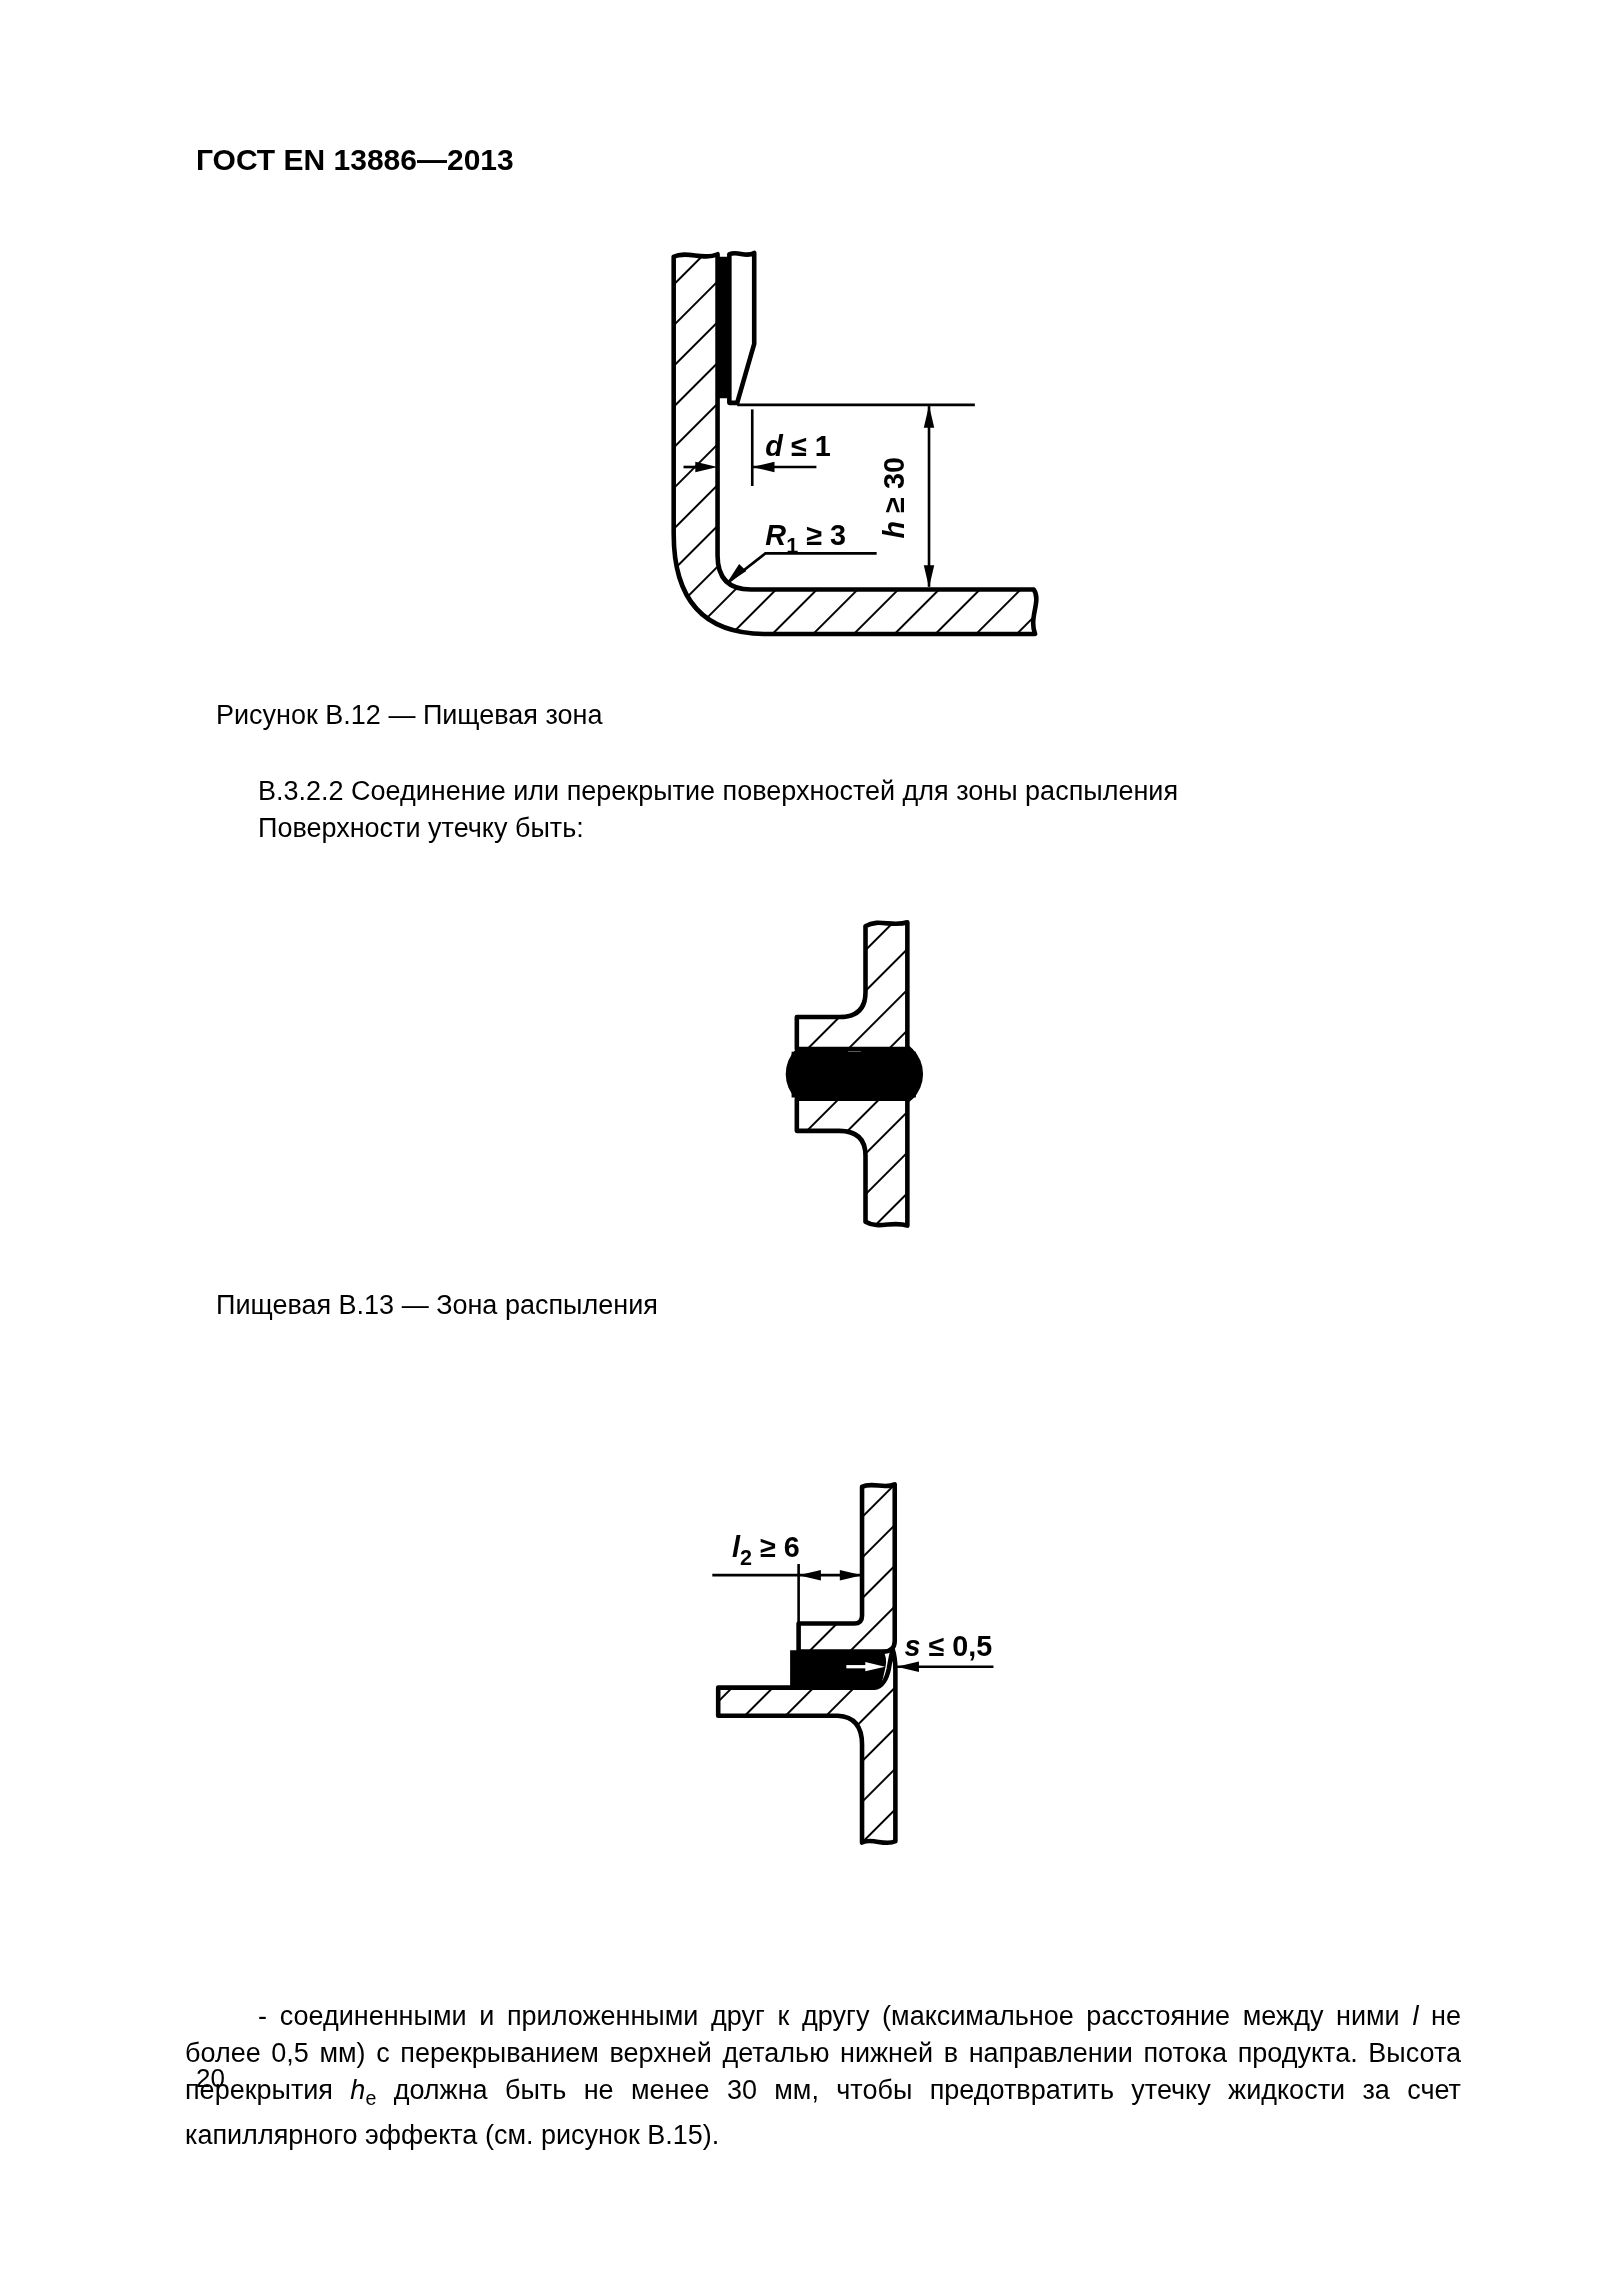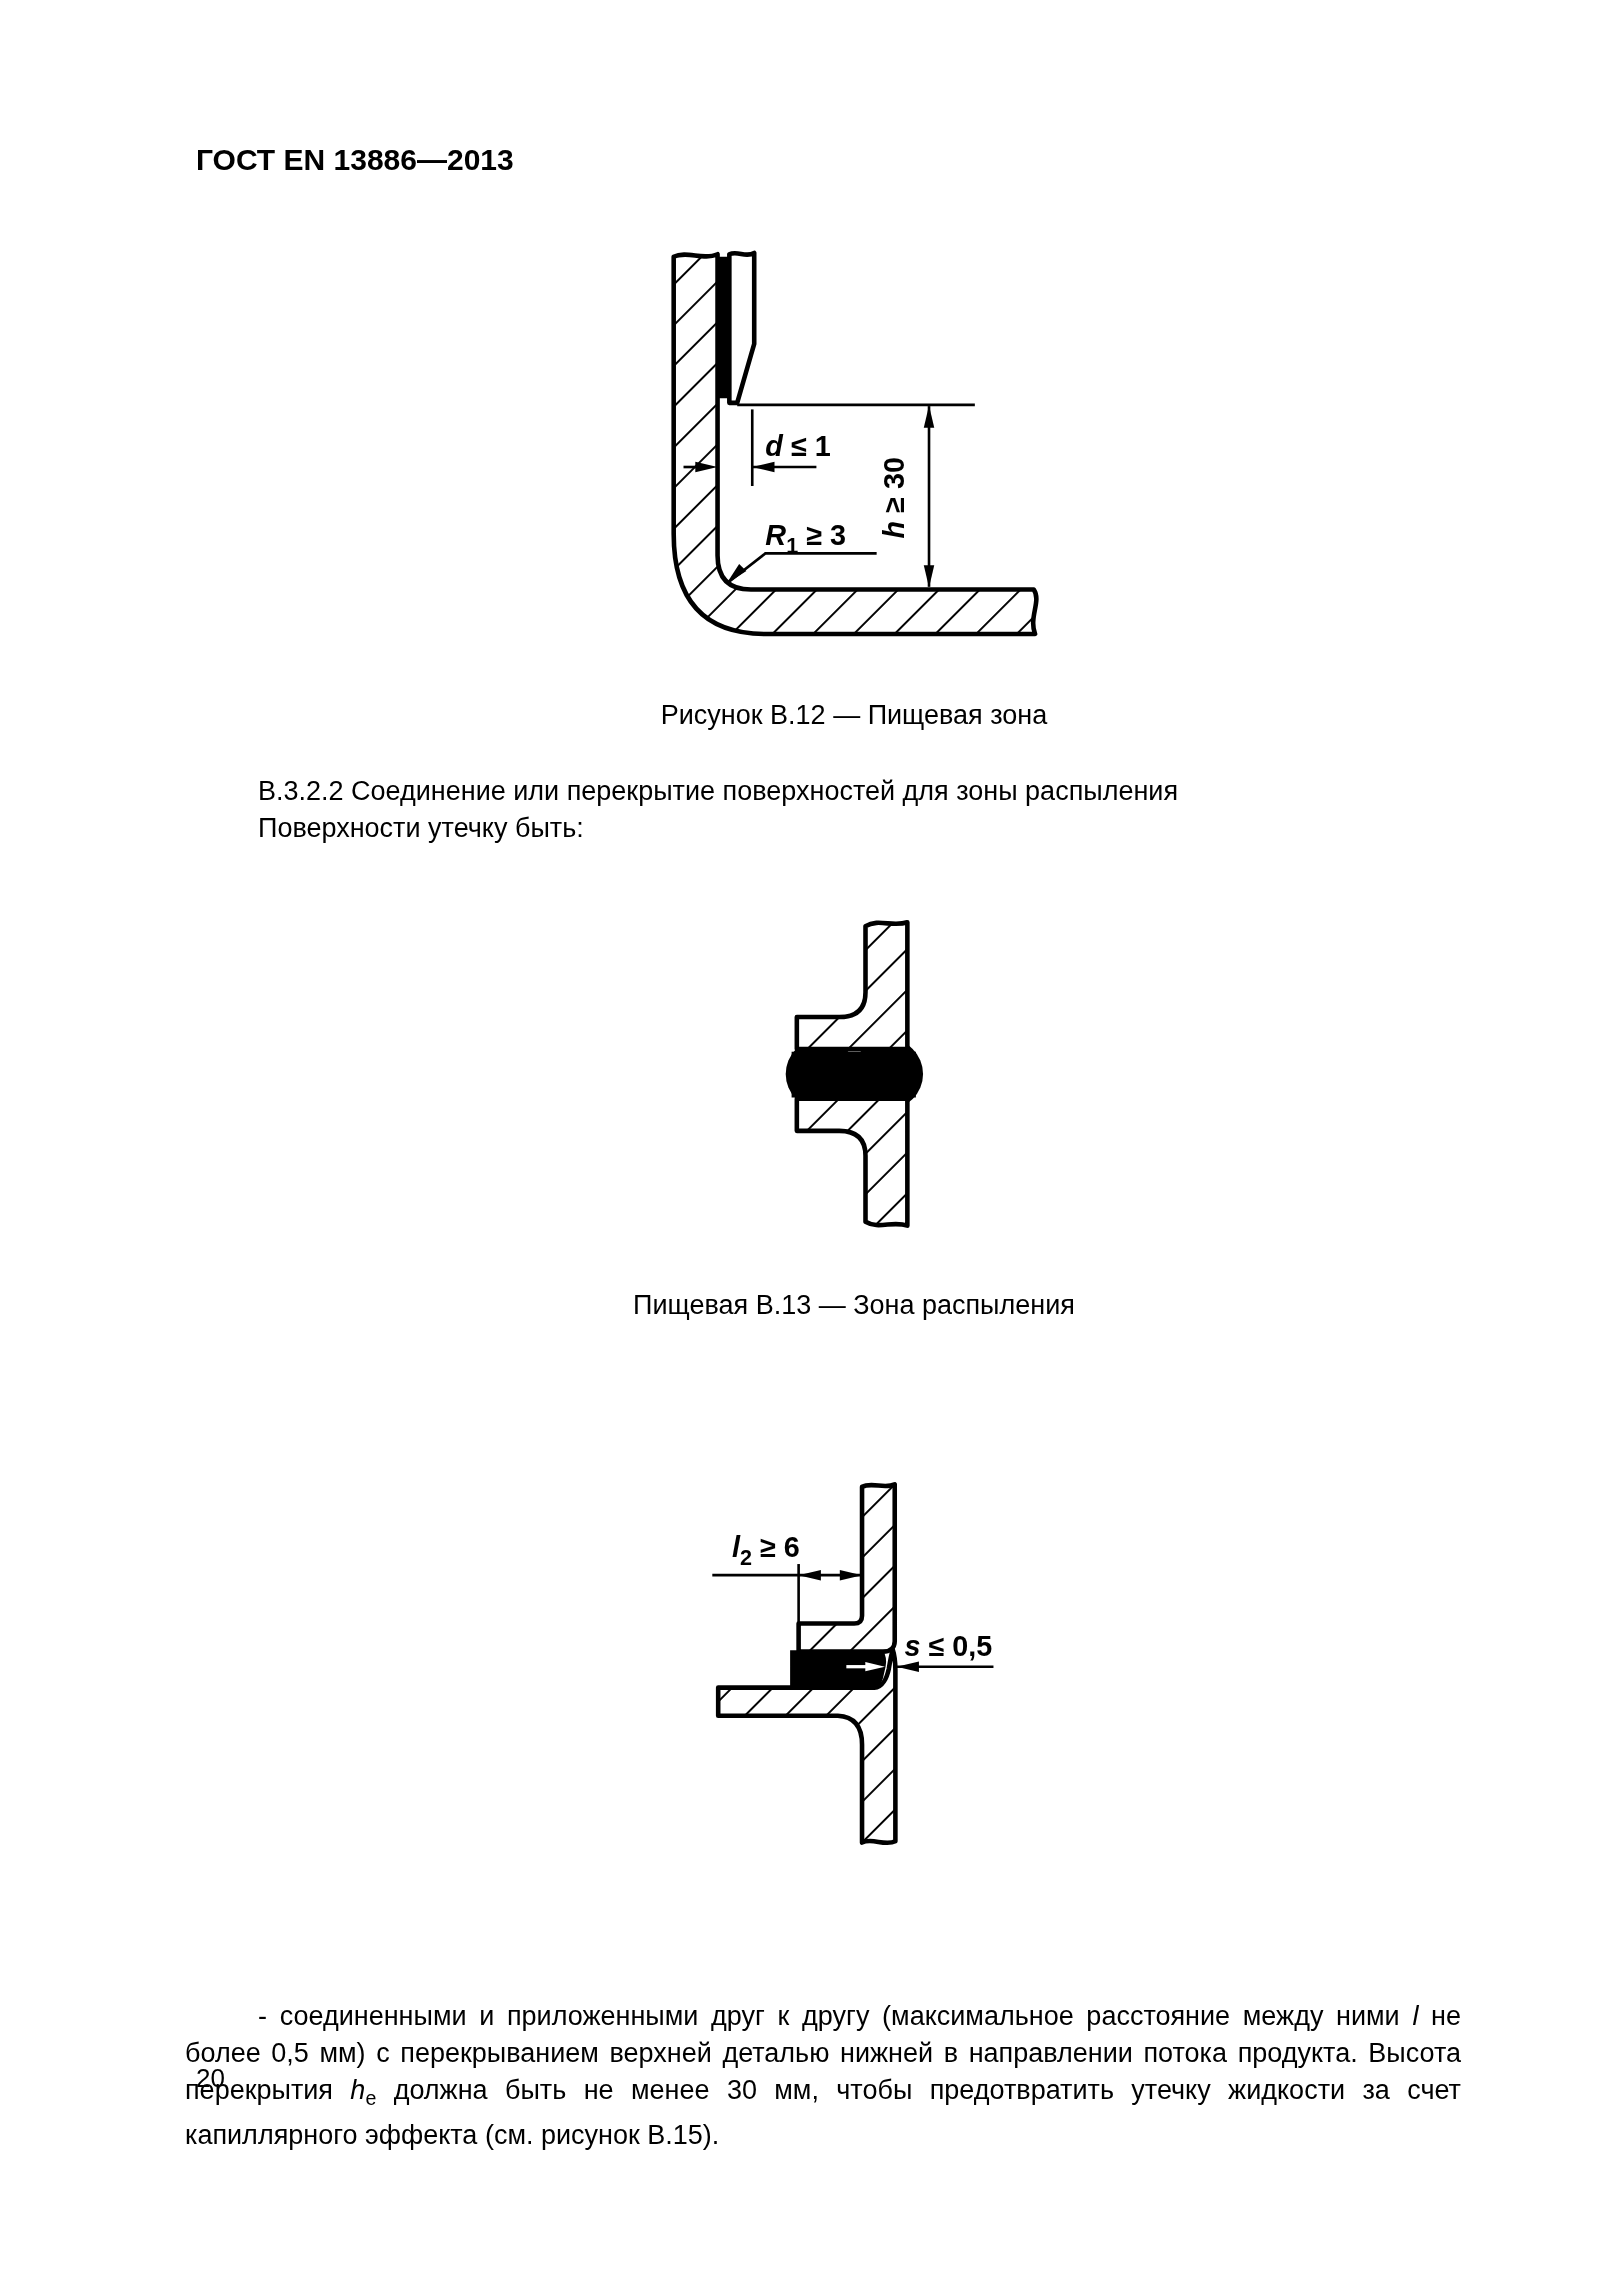--- a/index.html
+++ b/index.html
@@ -11,21 +11,21 @@
     color:#000;
     overflow:hidden;
     padding-left:8px;
   }
   .header{
     position:absolute;left:196px;top:143px;
     font-size:30px;font-weight:bold;letter-spacing:0px;
   }
   .caption{
     position:absolute;left:216px;width:1276px;
-    text-align:center;font-size:27px;
+    font-size:27px;
   }
   .para{
     position:absolute;left:185px;width:1276px;
     font-size:27px;line-height:37px;text-align:justify;
   }
   .indent{text-indent:73px;margin-top:20px;}
   .para sub, .caption sub{font-size:19.6px;}
   .para i{font-family:"Liberation Sans", sans-serif;}
   .pagenum{
     position:absolute;left:196px;top:2063px;font-size:26px;

